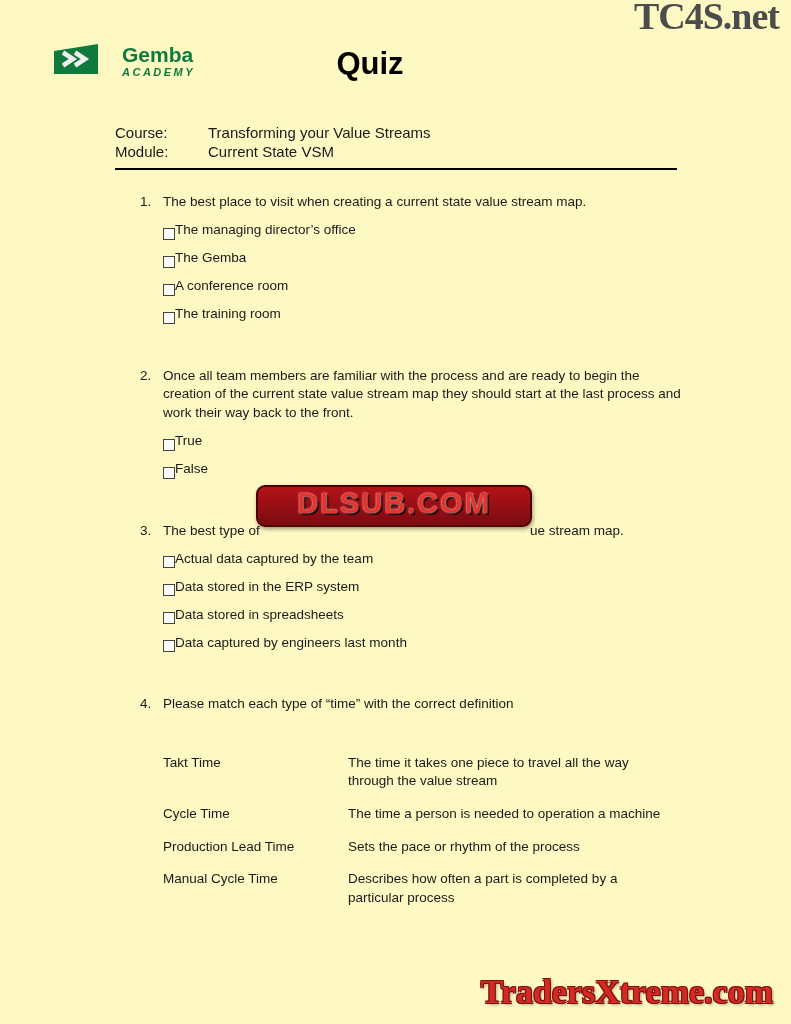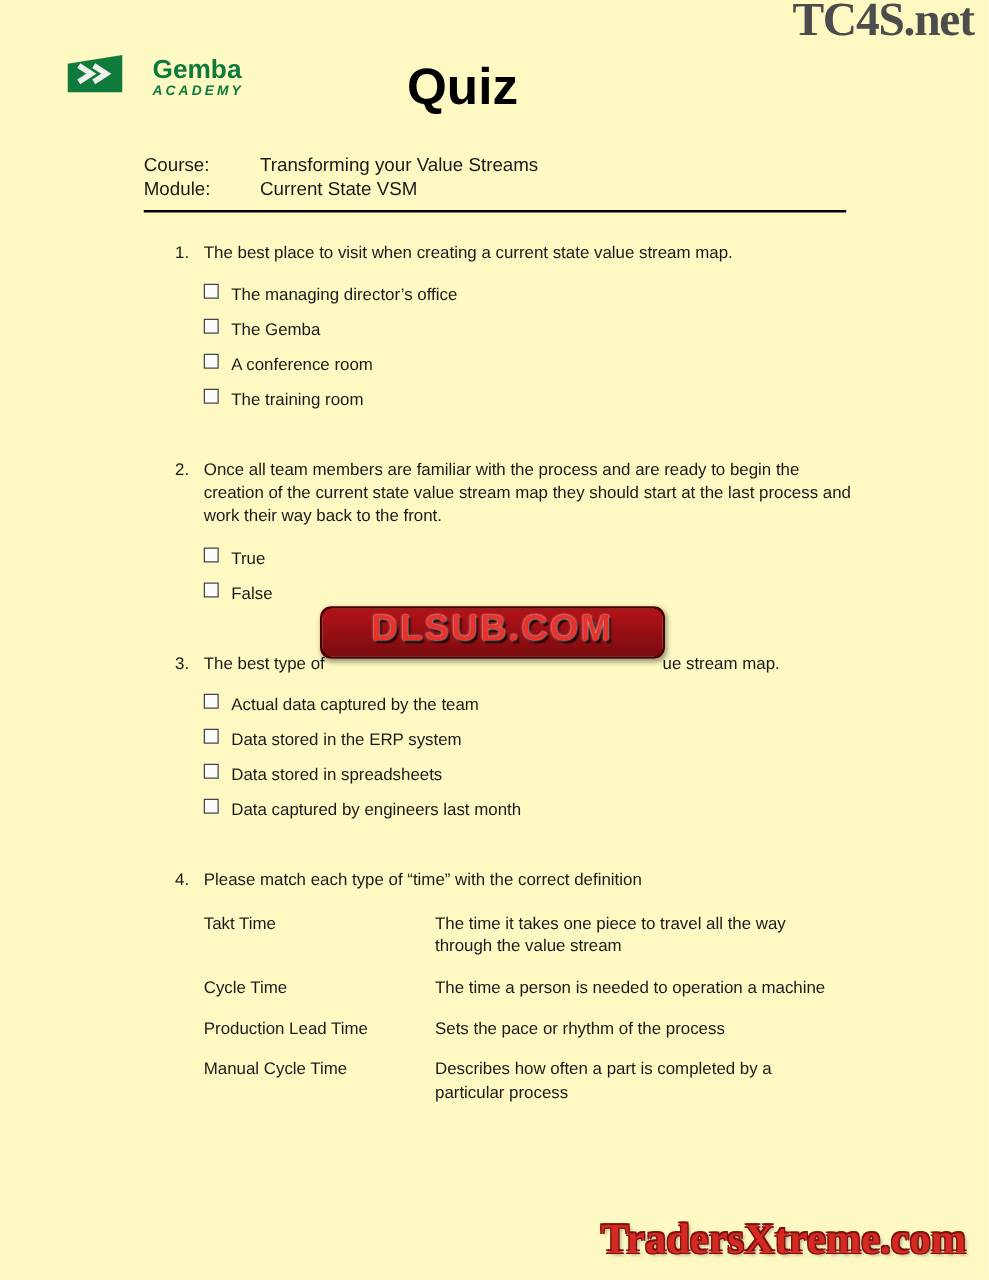--- a/index.html
+++ b/index.html
@@ -33,44 +33,44 @@
   }
 
   
   .logo { position:absolute; left:54px; top:44px; display:flex; align-items:flex-end; gap:24px; }
   .logo-text { display:flex; flex-direction:column; line-height:1; }
   .logo-name { font-size:21px; font-weight:bold; color:#0e7a3c; }
   .logo-sub { font-size:11px; font-weight:bold; letter-spacing:2.5px; color:#0e7a3c; margin-top:2px;font-style:italic; }
 
   .quiz-title {
     position:absolute; top:46px; left:0; width:740px; text-align:center;
-    font-size:41px; font-weight:bold; color:#000;
+    font-size:31px; font-weight:bold; color:#000;
   }
 
   
   .header-block {
     position:absolute; left:115px; top:123px; width:562px;
     font-size:15px; padding-bottom:7px; border-bottom:2px solid #000;
   }
   .header-row { display:flex; line-height:19px; }
   .header-label { width:93px; }
 
   
   .questions { position:absolute; left:115px; top:185px; width:567px; font-size:13.5px; line-height:1.38; }
   .question { margin-top:43px; }
   .question.first { margin-top:8px; }
   .q-head { display:flex; }
   .q-num { margin-left:25px; width:23px; flex:none; }
   .q-text { flex:1; position:relative; }
   .q-text .frag-end { position:absolute; left:367px; top:0; white-space:nowrap; }
-  .option { display:flex; align-items:flex-start; gap:10px; margin:15px 0 0 48px; height:13px; }
+  .option { display:flex; align-items:flex-end; gap:0; margin:15px 0 0 48px; height:13px; }
   .cb { width:12px; height:12px; border:1px solid #444; background:#fbfbfa; flex:none; }
 
   
-  .pairs { display:grid; grid-template-columns:185px 322px; row-gap:14px; margin:16px 0 0 48px; }
+  .pairs { display:grid; grid-template-columns:185px 322px; row-gap:14px; margin:40px 0 0 48px; }
 </style>
 </head>
 <body>
 
 <div class="page">
 
   <div class="wm-tc4s">TC4S.net</div>
 
   <div class="logo">
     <span>

